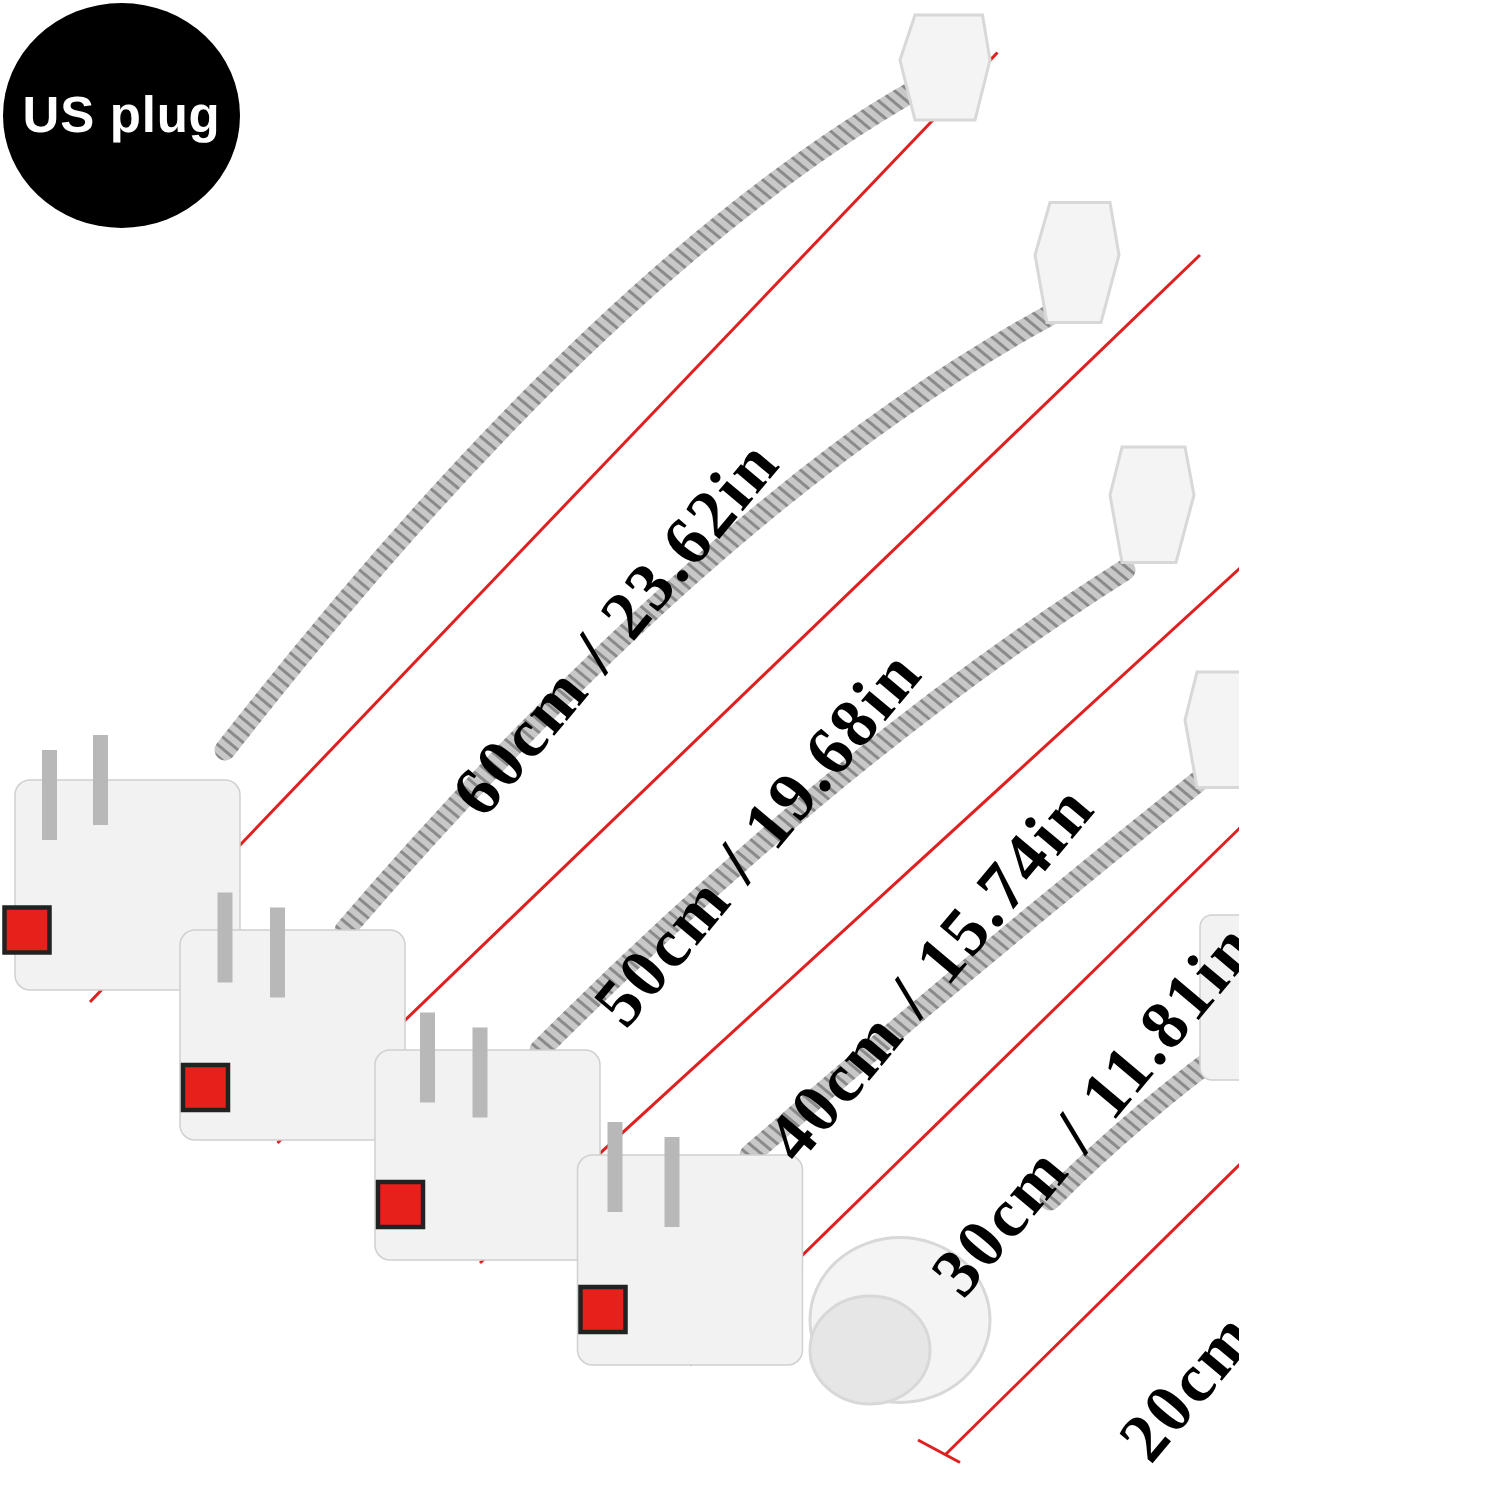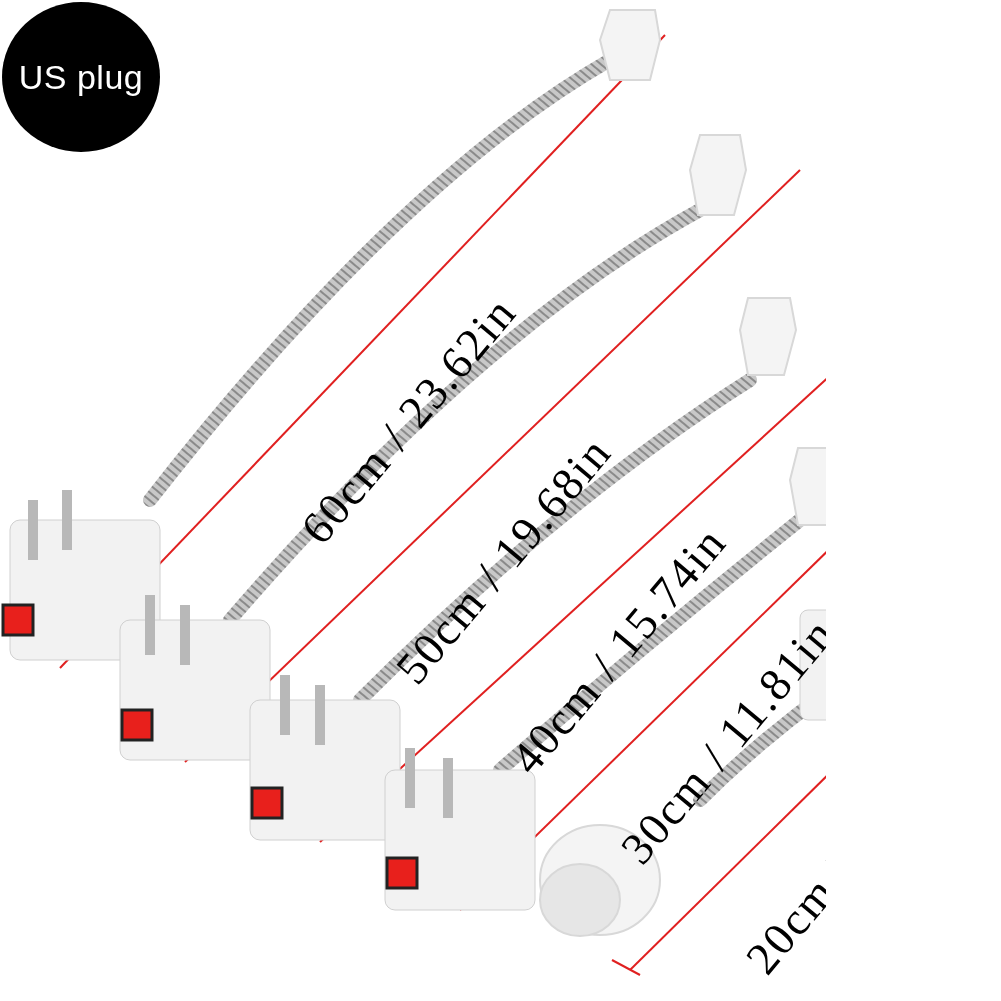--- a/index.html
+++ b/index.html
@@ -1,16 +1,16 @@
 <!DOCTYPE html>
 <html><head>
 <meta charset="utf-8">
 <style>
   html,body{margin:0;padding:0;background:#fff;}
-  #stage{position:relative;width:826px;height:1001px;overflow:hidden;background:#ffffff;font-family:"Liberation Serif","DejaVu Serif",serif;}
+  #stage{position:relative;width:826px;height:1001px;overflow:hidden;background:#ffffff;font-family:"Liberation Serif","DejaVu Serif",serif;font-weight:bold;}
   .badge{position:absolute;left:2px;top:2px;width:158px;height:150px;border-radius:50%;background:#000;display:flex;align-items:center;justify-content:center;}
   .badge span{color:#fff;font-family:"Liberation Sans","DejaVu Sans",sans-serif;font-size:34px;letter-spacing:0.5px;}
   svg{position:absolute;left:0;top:0;}
   .label{position:absolute;font-family:"Liberation Serif","DejaVu Serif",serif;color:#000;font-size:46px;white-space:nowrap;transform-origin:0 0;letter-spacing:2px;}
 </style>
 </head>
 <body>
 
 <div id="stage">
   <svg width="1001" height="1001" viewBox="0 0 1001 1001">

